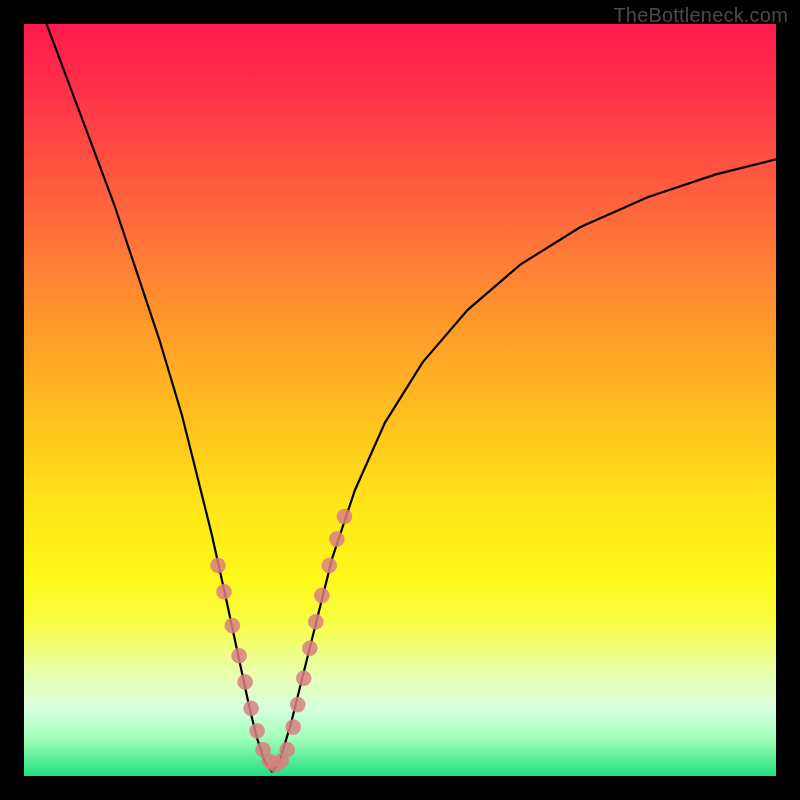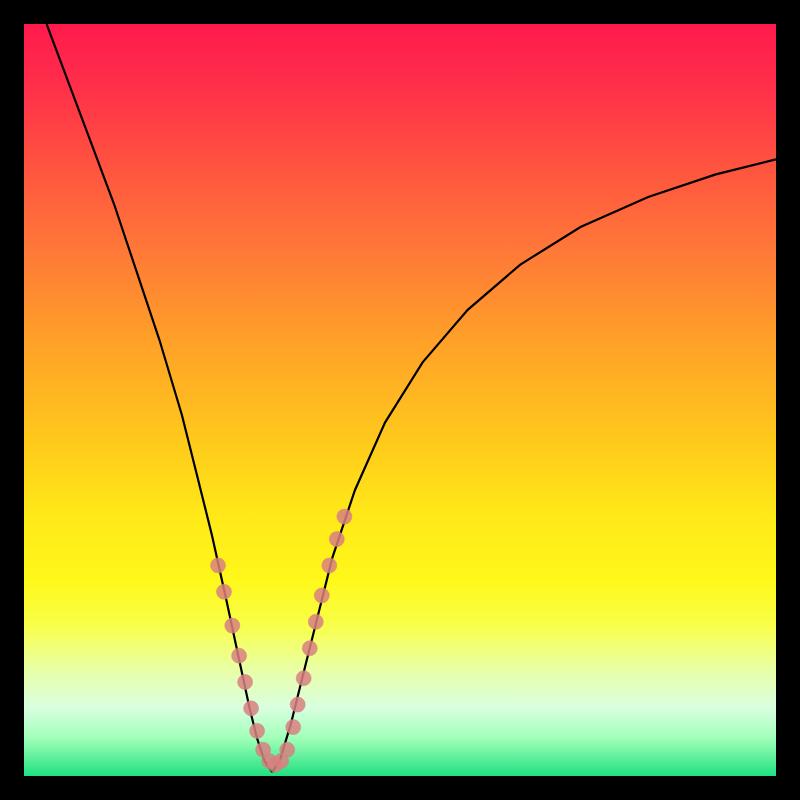--- a/index.html
+++ b/index.html
@@ -83,13 +83,14 @@
           <circle cx="279.7" cy="654.2" r="7.5" class="marker"></circle>
           <circle cx="285.8" cy="624.2" r="7.5" class="marker"></circle>
           <circle cx="291.8" cy="597.8" r="7.5" class="marker"></circle>
           <circle cx="297.8" cy="571.5" r="7.5" class="marker"></circle>
           <circle cx="305.3" cy="541.4" r="7.5" class="marker"></circle>
           <circle cx="312.8" cy="515.1" r="7.5" class="marker"></circle>
           <circle cx="320.4" cy="492.6" r="7.5" class="marker"></circle>
         </g>
     </svg>
   </div>
+  <div class="watermark">TheBottleneck.com</div>
 </div>
 
 </body></html>

